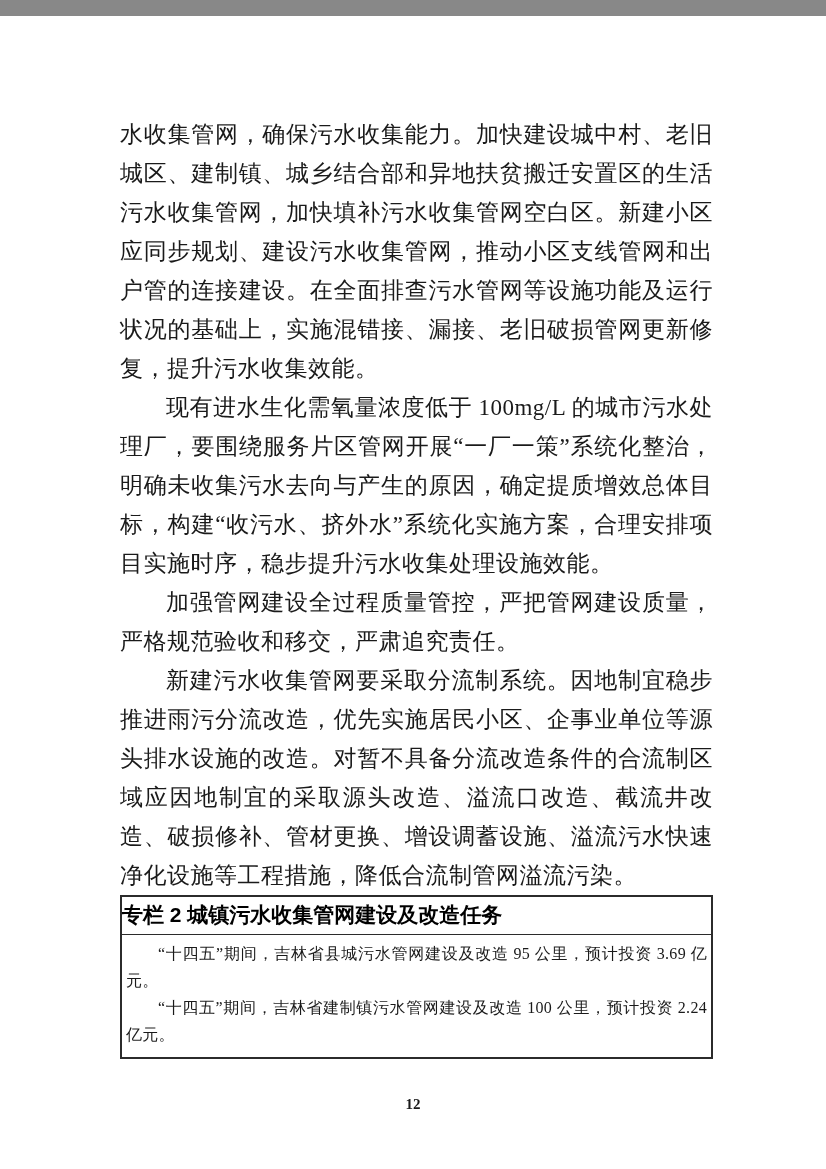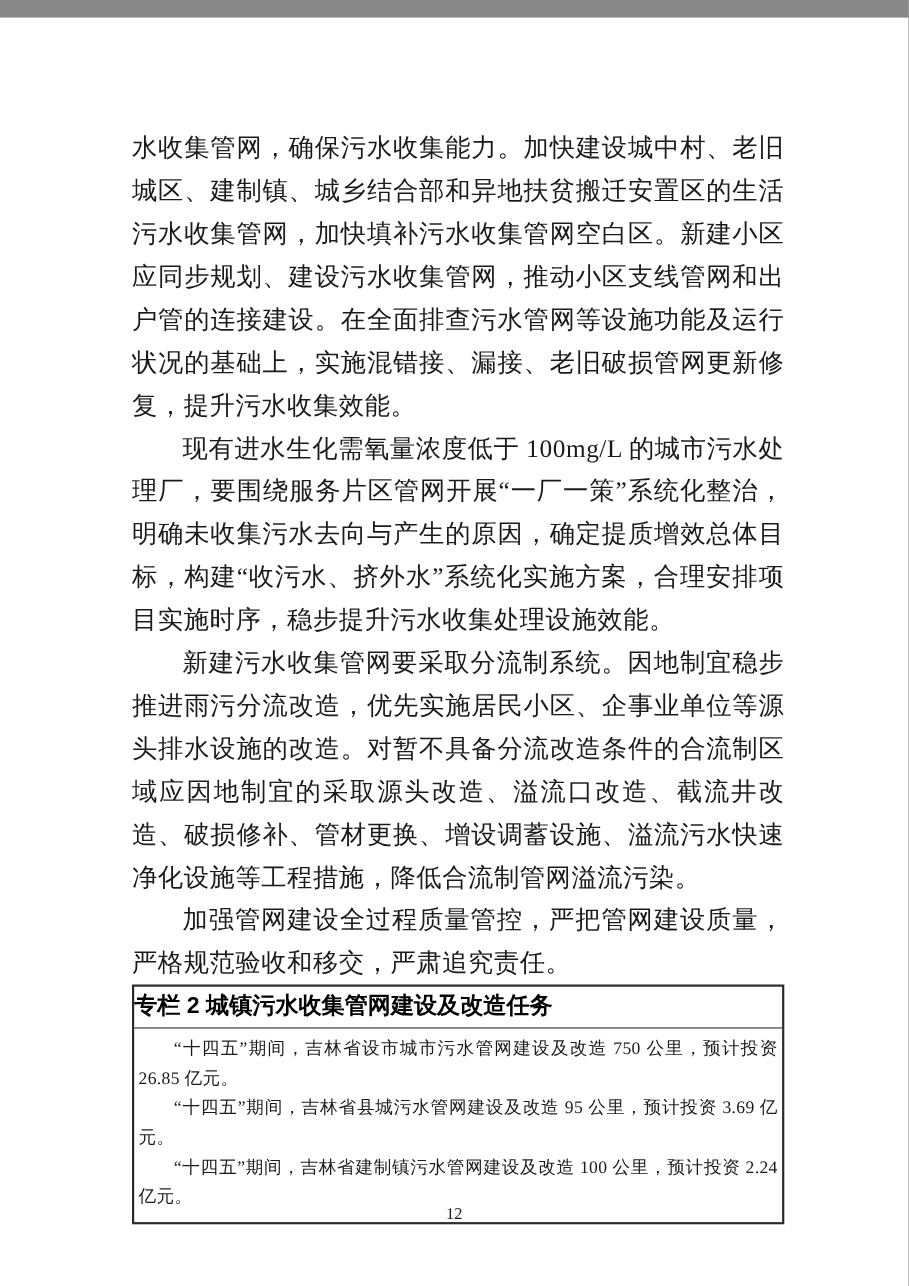--- a/index.html
+++ b/index.html
@@ -62,41 +62,41 @@
     color: #1a1a1a;
   }
   .page-number {
     position: absolute;
     left: 0;
     right: 0;
     top: 1080px;
     text-align: center;
     font-size: 15px;
     color: #1a1a1a;
+    font-weight: bold;
   }
 </style>
 </head>
 <body>
 
 <div class="page">
   <div class="content">
 
     <div>
 
     <p class="para">水收集管网，确保污水收集能力。加快建设城中村、老旧城区、建制镇、城乡结合部和异地扶贫搬迁安置区的生活污水收集管网，加快填补污水收集管网空白区。新建小区应同步规划、建设污水收集管网，推动小区支线管网和出户管的连接建设。在全面排查污水管网等设施功能及运行状况的基础上，实施混错接、漏接、老旧破损管网更新修复，提升污水收集效能。</p>
         <p class="para indent">现有进水生化需氧量浓度低于 100mg/L 的城市污水处理厂，要围绕服务片区管网开展“一厂一策”系统化整治，明确未收集污水去向与产生的原因，确定提质增效总体目标，构建“收污水、挤外水”系统化实施方案，合理安排项目实施时序，稳步提升污水收集处理设施效能。</p>
+        <p class="para indent">加强管网建设全过程质量管控，严把管网建设质量，严格规范验收和移交，严肃追究责任。</p>
         <p class="para indent">新建污水收集管网要采取分流制系统。因地制宜稳步推进雨污分流改造，优先实施居民小区、企事业单位等源头排水设施的改造。对暂不具备分流改造条件的合流制区域应因地制宜的采取源头改造、溢流口改造、截流井改造、破损修补、管材更换、增设调蓄设施、溢流污水快速净化设施等工程措施，降低合流制管网溢流污染。</p>
-        <p class="para indent">加强管网建设全过程质量管控，严把管网建设质量，严格规范验收和移交，严肃追究责任。</p>
       </div>
 
     <div class="callout">
       <div class="callout-title">专栏 2 城镇污水收集管网建设及改造任务</div>
       <div class="callout-body">
 
-      <p class="callout-para">“十四五”期间，吉林省设市城市污水管网建设及改造 750 公里，预计投资 26.85 亿元。</p>
           <p class="callout-para">“十四五”期间，吉林省县城污水管网建设及改造 95 公里，预计投资 3.69 亿元。</p>
           <p class="callout-para">“十四五”期间，吉林省建制镇污水管网建设及改造 100 公里，预计投资 2.24 亿元。</p>
         </div>
     </div>
 
   </div>
 
   <div class="page-number">12</div>
 </div>
 

